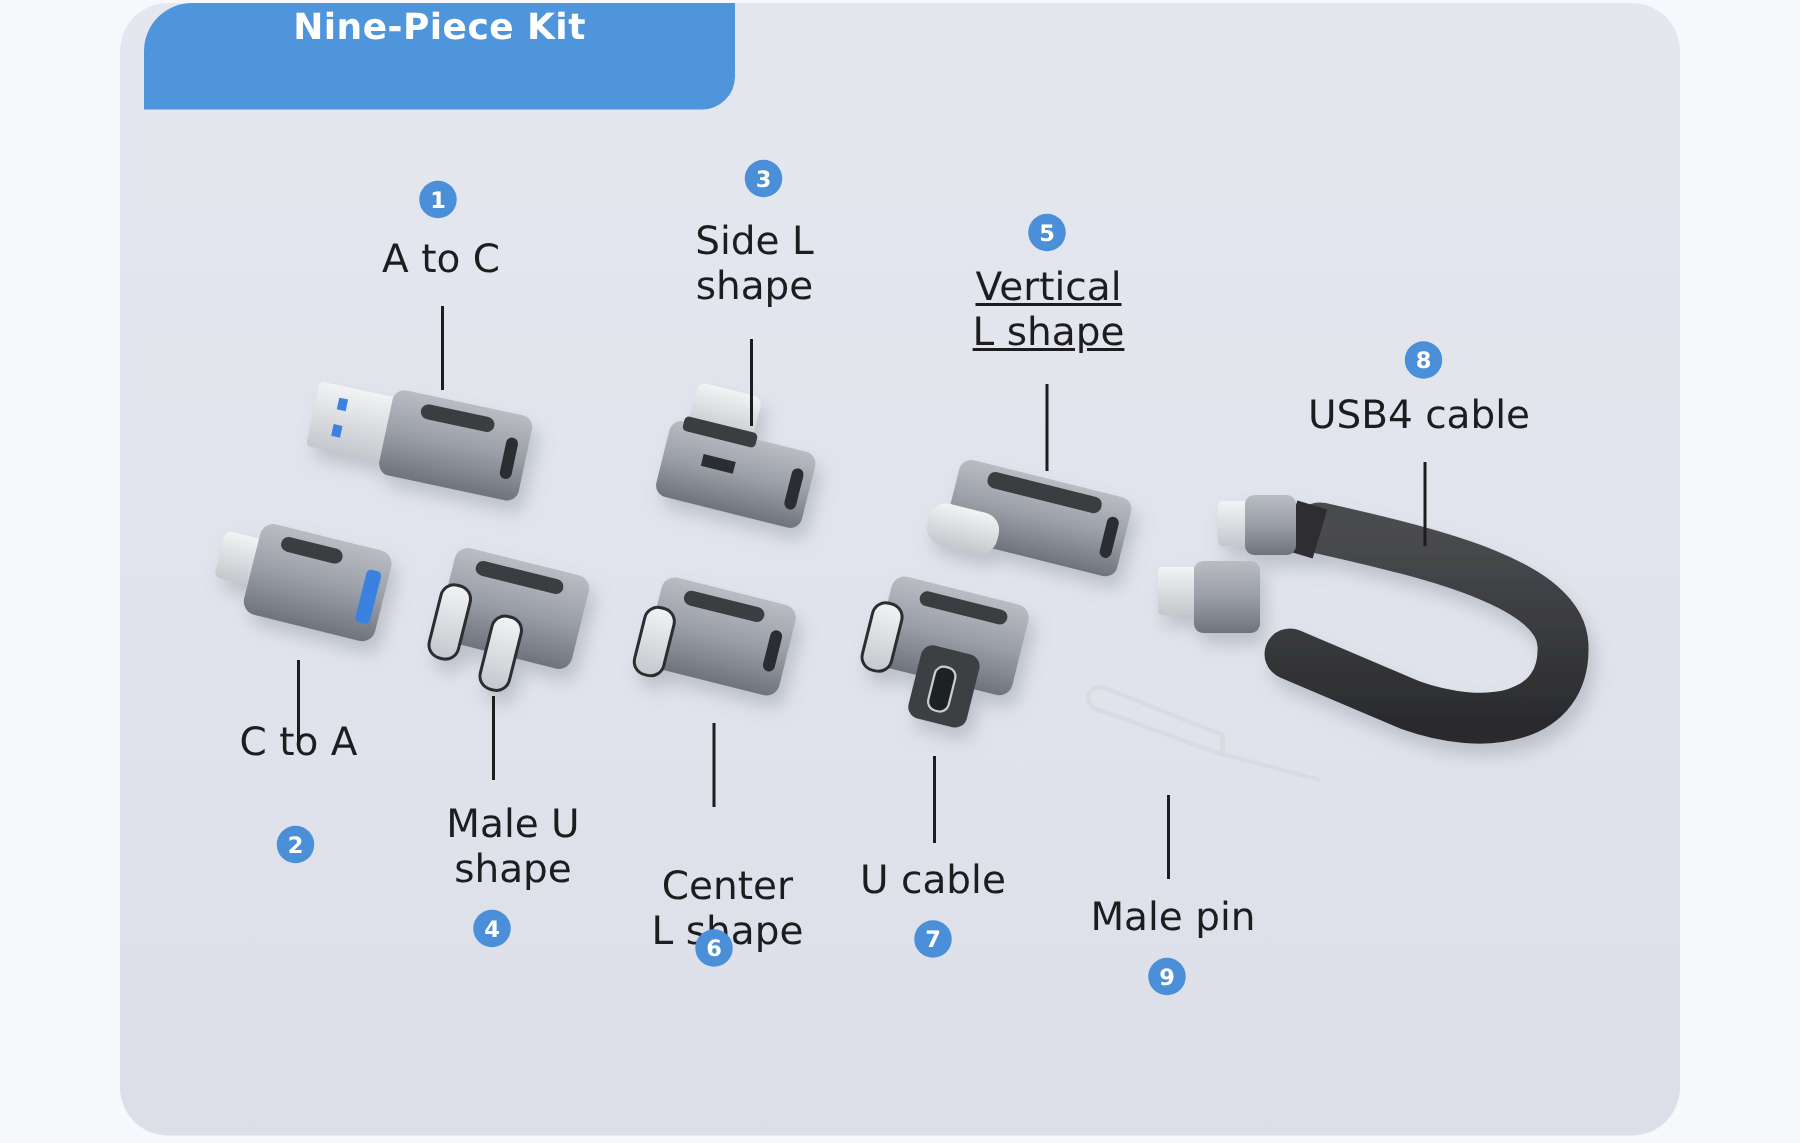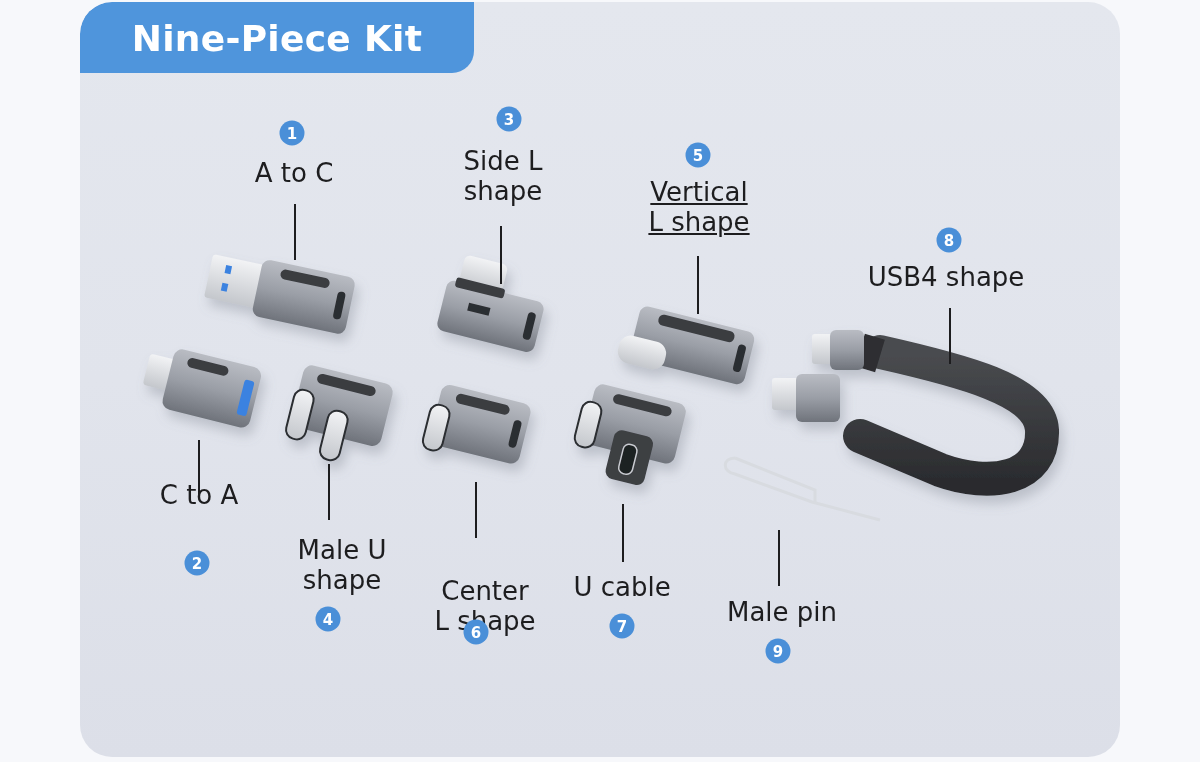--- a/index.html
+++ b/index.html
@@ -8,25 +8,25 @@
     background:#f7f8fb;
     font-family:"DejaVu Sans", sans-serif;
   }
   .card {
     position:absolute; left:80px; top:2px; width:1040px; height:755px;
     border-radius:32px;
     background:linear-gradient(180deg,#e4e7ee 0%,#e1e4ec 50%,#dcdfe8 100%);
     overflow:hidden;
   }
   .banner {
-    position:absolute; left:0; top:0; width:394px; height:71px;
+    position:absolute; left:16px; top:0; width:394px; height:71px;
     background:#4f95dc;
     border-radius:32px 0 22px 0;
-    color:#fff; font-weight:bold; font-size:36px;
-    display:flex; align-items:center; justify-content:center;
+    color:#fff; font-weight:bold; font-size:24px;
+    display:flex; align-items:flex-start; justify-content:center;
     letter-spacing:0.3px;
     padding-top:2px; box-sizing:border-box;
   }
   .label {
     position:absolute; color:#1d1d1f; font-size:26px; line-height:30px;
     text-align:center; white-space:pre-line; font-weight:normal;
     transform:translateX(-50%);
   }
   .badge {
     position:absolute; width:25px; height:25px; border-radius:50%;
@@ -179,16 +179,16 @@
 L shape</div>
 
 <div class="label" style="left:485px; top:576px;text-align:center;">Center
 L shape</div>
 <div class="badge" style="left:476px; top:632px;">6</div>
 
 <div class="label" style="left:622px; top:572px;">U cable</div>
 <div class="badge" style="left:622px; top:626px;">7</div>
 
 <div class="badge" style="left:949px; top:240px;">8</div>
-<div class="label" style="left:946px; top:262px;">USB4 shape</div>
+<div class="label" style="left:946px; top:262px;">USB4 cable</div>
 
 <div class="label" style="left:782px; top:597px;">Male pin</div>
 <div class="badge" style="left:778px; top:651px;">9</div>
 
 </body></html>

